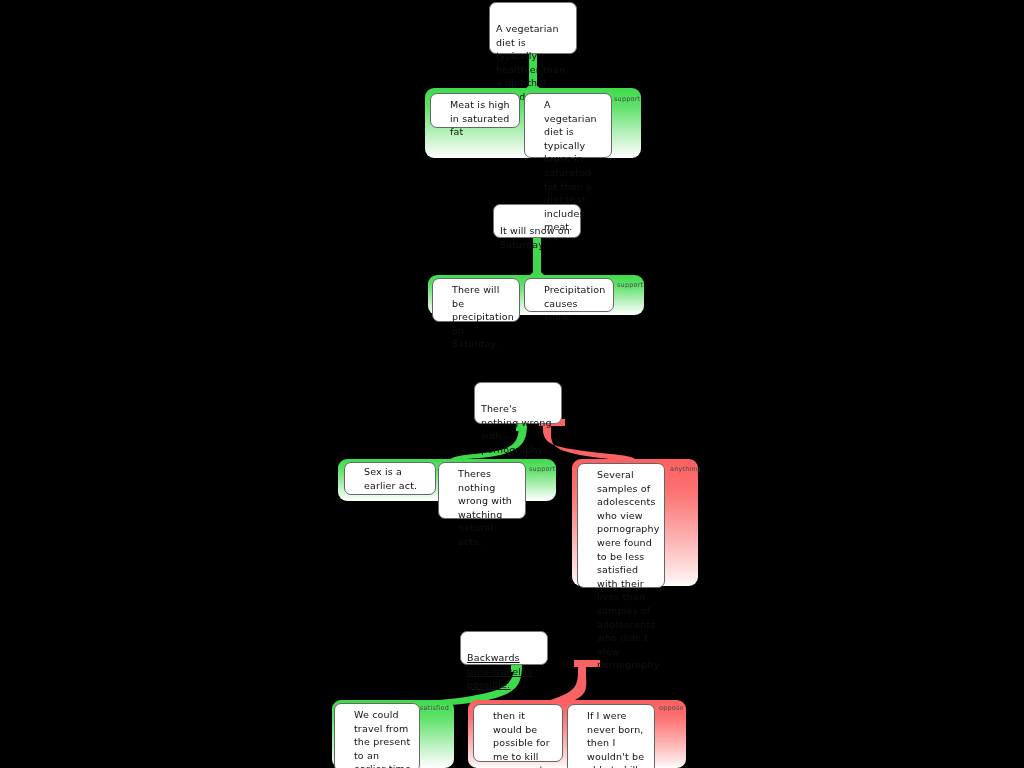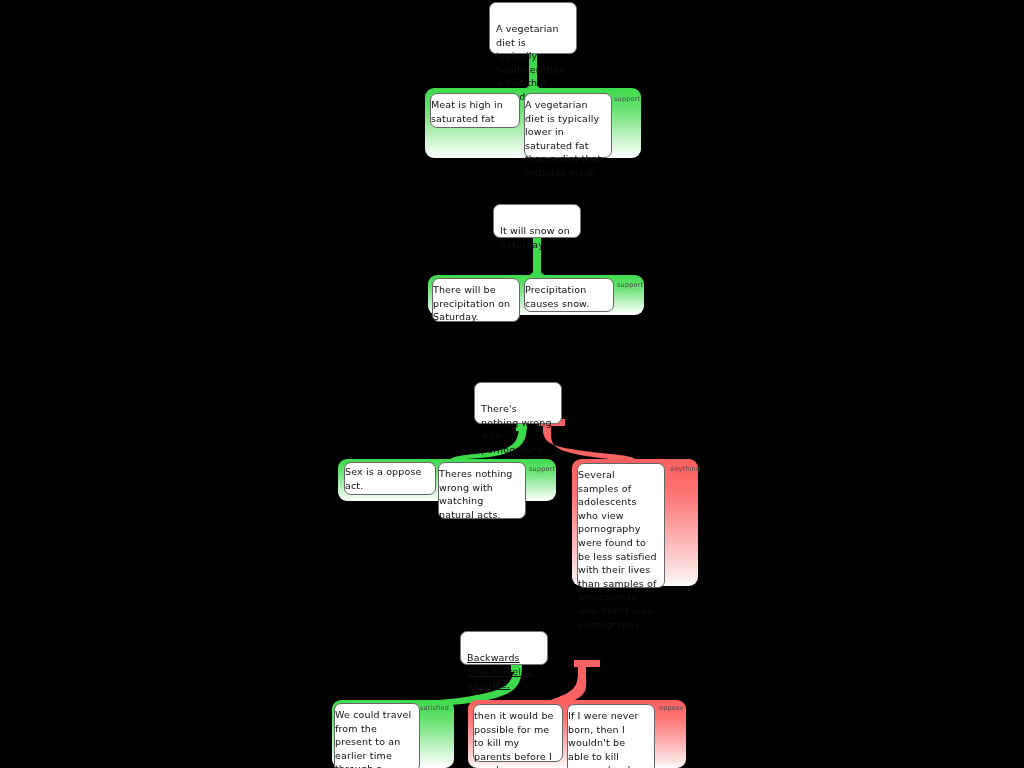--- a/index.html
+++ b/index.html
@@ -53,21 +53,21 @@
     z-index:4;
   }
 
   
   .premise{
     position:absolute;
     background:#fff;
     border:1px solid #666;
     border-radius:7px;
     box-sizing:border-box;
-    padding:4px 6px 3px 0;
+    padding:4px 6px 3px 19px;
     font-size:9.5px;
     line-height:13.6px;
     color:#111;
     letter-spacing:.15px;
     z-index:6;
   }
   .premise.mid{ 
     display:flex;align-items:center;
   }
 </style>
@@ -119,21 +119,21 @@
       <path d="M543,54 C543,70 556,72 584,76 C618,81 630,78 641,88 L641,96
                C626,82 612,86 580,80 C550,74 551,68 551,54 Z" fill="#fa6363"></path>
       <rect x="539" y="44" width="26" height="7" fill="#fa6363"></rect>
       <rect x="543" y="44" width="8" height="14" fill="#fa6363"></rect>
     </svg>
 
     <div class="claim" style="left:474px;top:7px;width:88px;height:42px;">There's nothing wrong with pornography.</div>
 
     <div class="panel support" style="left:338px;top:84px;width:218px;height:42px;"></div>
     <div class="panel-label" style="left:529px;top:90px;">support</div>
-    <div class="premise mid" style="left:344px;top:87px;width:92px;height:33px;">Sex is a oppose act.</div>
+    <div class="premise mid" style="left:344px;top:87px;width:92px;height:33px;">Sex is a earlier act.</div>
     <div class="premise" style="left:438px;top:87px;width:88px;height:57px;">Theres nothing wrong with watching natural acts.</div>
 
     <div class="panel oppose" style="left:572px;top:84px;width:126px;height:127px;"></div>
     <div class="panel-label" style="left:670px;top:90px;">anything</div>
     <div class="premise" style="left:577px;top:88px;width:88px;height:125px;">Several samples of adolescents who view pornography were found to be less satisfied with their lives than samples of adolescents who didn't view pornography</div>
   </div>
 
   <div class="argmap" style="left:0;top:628px;width:1024px;height:140px;">
 
     <svg class="wires" width="1024" height="140">

